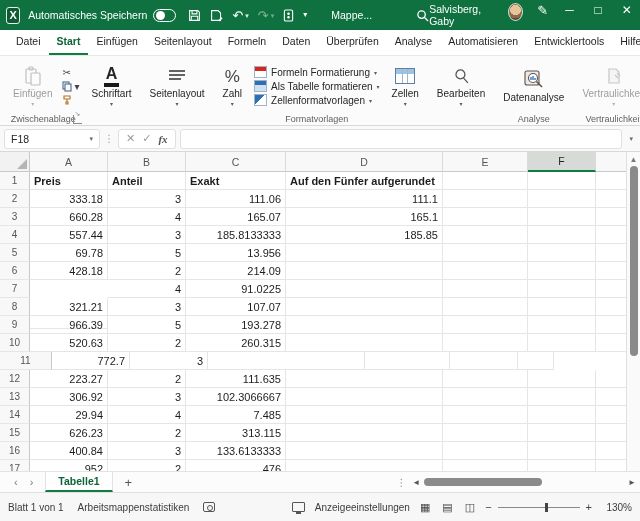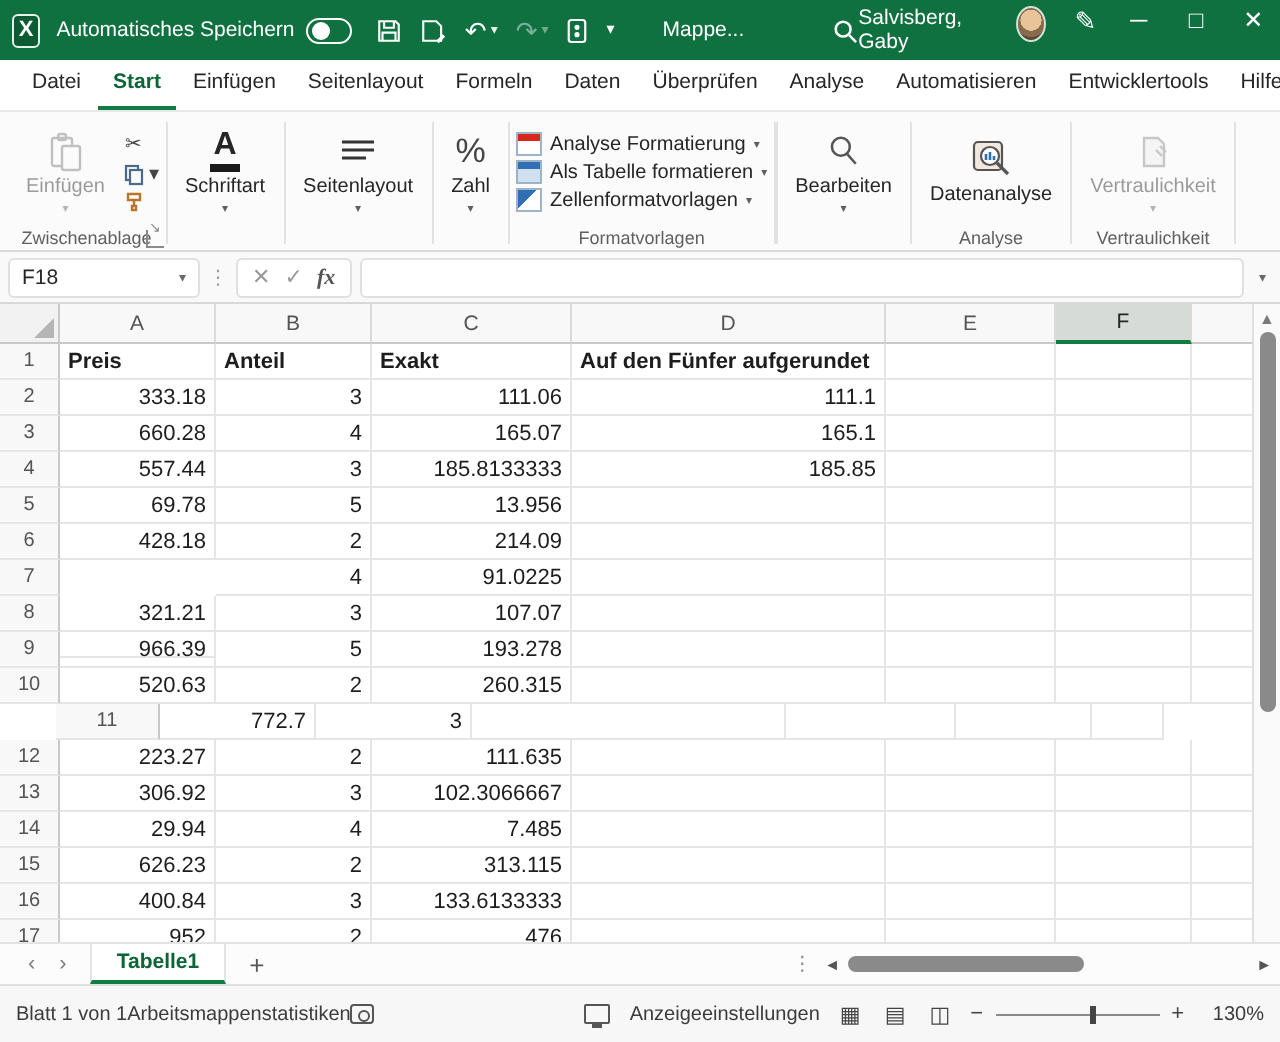--- a/index.html
+++ b/index.html
@@ -91,21 +91,21 @@
   .sheet-tab { display:flex; align-items:center; padding:0 12px; color:#0c6536; font-weight:bold; border-bottom:2px solid #107c41; background:#fff; border-right:1px solid #e3e3e3; border-left:1px solid #e3e3e3; }
   .addsheet { display:flex; align-items:center; padding:0 12px; color:#555; font-size:13px; }
   .st-right { margin-left:auto; display:flex; align-items:center; gap:6px; padding-right:4px; }
   .st-dots { color:#8a8a8a; font-size:10px; }
   .hscroll { display:flex; align-items:center; gap:4px; }
   .hs-arrow { font-size:8px; color:#555; }
   .hs-track { width:200px; height:9px; display:flex; align-items:center; }
   .hs-thumb { width:118px; height:8px; background:#8a8a8a; border-radius:4px; }
 
   
-  .statusbar { height:19px; background:#f7f7f7; border-top:1px solid #e0e0e0; display:flex; align-items:center; font-size:10px; color:#3c3c3c; padding:14px 8px; flex:0 0 auto; }
+  .statusbar { height:19px; background:#f7f7f7; border-top:1px solid #e0e0e0; display:flex; align-items:center; font-size:10px; color:#3c3c3c; padding:14px 8px; gap:14px; flex:0 0 auto; }
   .sb-right { margin-left:auto; display:flex; align-items:center; gap:10px; }
   .macro-ic { width:12px; height:10px; border:1px solid #555; border-radius:2px; position:relative; }
   .macro-ic::after { content:""; position:absolute; right:1px; top:2px; width:4px; height:4px; border:1px solid #555; border-radius:50%; }
   .disp-ic { width:13px; height:10px; border:1px solid #555; border-radius:1px; position:relative; }
   .disp-ic::after { content:""; position:absolute; left:3px; bottom:-3px; width:5px; height:2px; background:#555; }
   .view-ics { display:flex; gap:12px; font-size:11px; color:#444; }
   .zoomer { display:flex; align-items:center; gap:6px; }
   .z-track { width:82px; height:1px; background:#8a8a8a; position:relative; }
   .z-thumb { position:absolute; left:58%; top:-4px; width:3px; height:9px; background:#444; }
   .z-sign { font-size:11px; color:#444; }
@@ -258,39 +258,51 @@
       </div>
       <div class="rlabel"></div>
     </div>
     <div class="rsep"></div>
 
     <div class="rgroup">
       <div class="rbody">
         <div class="stackcol">
           <div class="stackbtn">
             <span class="mini-ic"></span>
-            <span>Analyse Formatierung</span>
+            <span>Formeln Formatierung</span>
             <span class="chev">▾</span>
           </div>
           <div class="stackbtn">
             <span class="mini-ic tbl"></span>
             <span>Als Tabelle formatieren</span>
             <span class="chev">▾</span>
           </div>
           <div class="stackbtn">
             <span class="mini-ic cst"></span>
             <span>Zellenformatvorlagen</span>
             <span class="chev">▾</span>
           </div>
         </div>
       </div>
       <div class="rlabel"><span>Formatvorlagen</span></div>
     </div>
     <div class="rsep"></div>
 
+    <div class="rgroup">
+      <div class="rbody">
+        <div class="bigbtn">
+          <span class="bicon">
+              <span class="cells-ic"></span>
+            </span>
+          <span class="blabel">Zellen</span>
+          <span class="chev">▾</span>
+        </div>
+      </div>
+      <div class="rlabel"></div>
+    </div>
     <div class="rsep"></div>
 
     <div class="rgroup">
       <div class="rbody">
         <div class="bigbtn">
           <span class="bicon">
             <svg width="17" height="17" viewBox="0 0 16 16" fill="none" stroke="#555" stroke-width="1.2">
                 <circle cx="7" cy="6" r="4.2"></circle>
                 <path d="M10 9.5L14 14"></path>
               </svg>
@@ -461,21 +473,21 @@
           <div class="rowhdr" style="width: 30px;">10</div>
           <div class="cell num" style="width: 78px;">520.63</div>
           <div class="cell num" style="width: 78px;">2</div>
           <div class="cell num" style="width: 100px;">260.315</div>
           <div class="cell" style="width: 157px;"></div>
           <div class="cell" style="width: 85px;"></div>
           <div class="cell" style="width: 68px;"></div>
           <div class="cell" style="width: 36px;"></div>
         </div>
         <div class="grow">
-          <div class="rowhdr" style="width: 52px; margin-left: 28px;">11</div>
+          <div class="rowhdr" style="width: 52px;">11</div>
           <div class="cell num" style="width: 78px;">772.7</div>
           <div class="cell num" style="width: 78px;">3</div>
           <div class="cell" style="width: 157px;"></div>
           <div class="cell" style="width: 85px;"></div>
           <div class="cell" style="width: 68px;"></div>
           <div class="cell" style="width: 36px;"></div>
         </div>
         <div class="grow">
           <div class="rowhdr" style="width: 30px;">12</div>
           <div class="cell num" style="width: 78px;">223.27</div>

